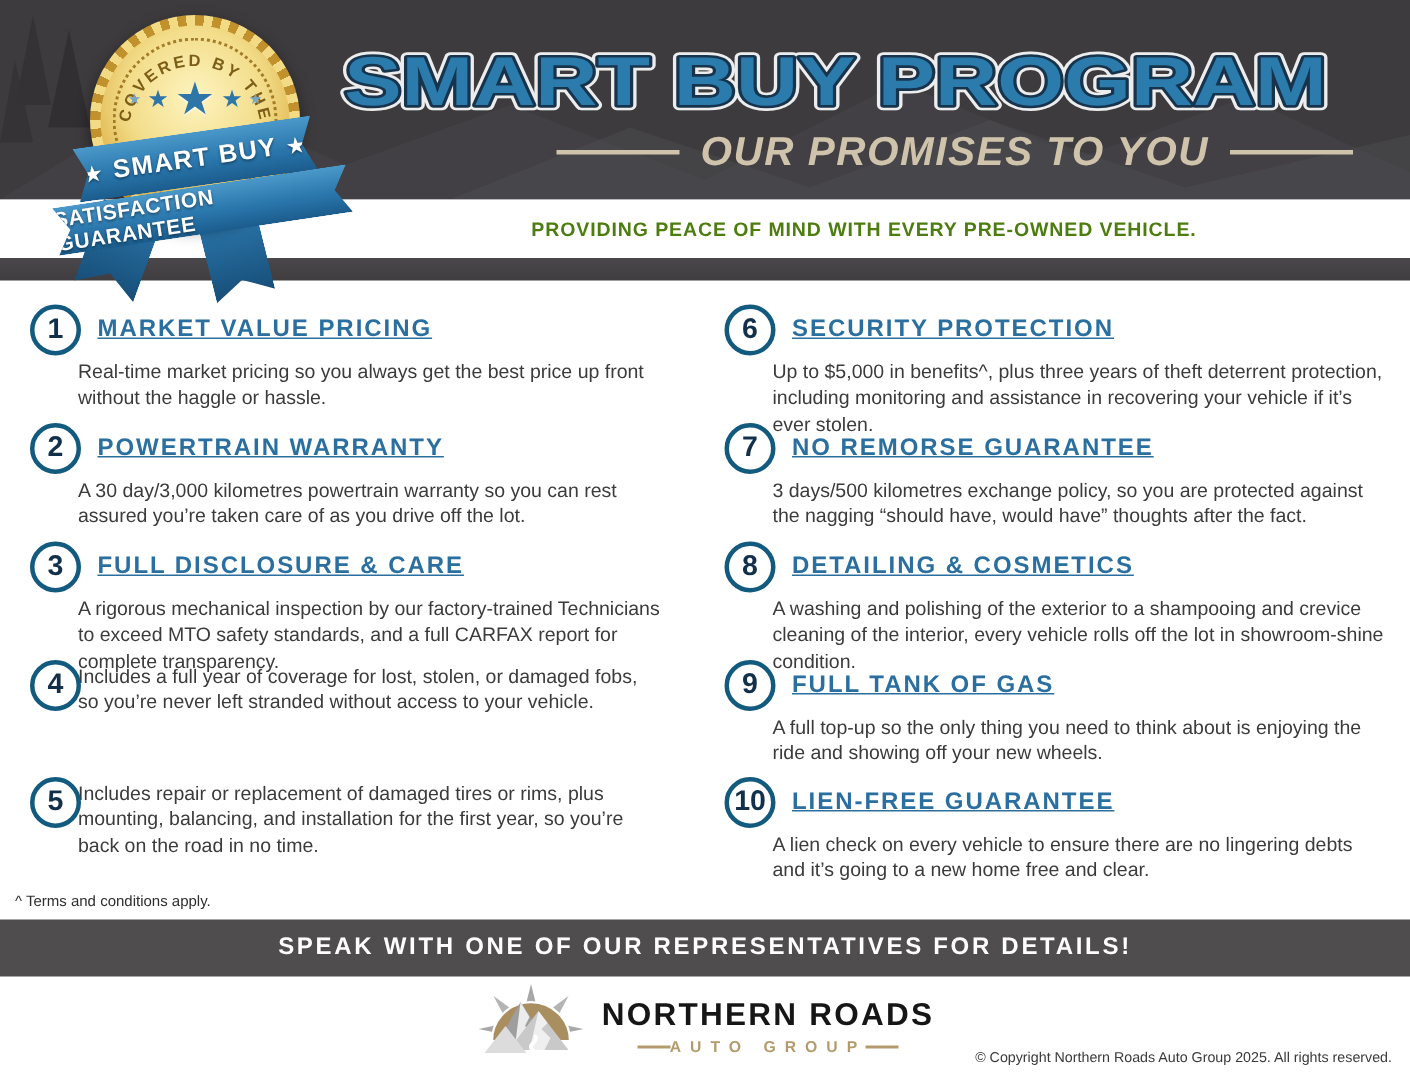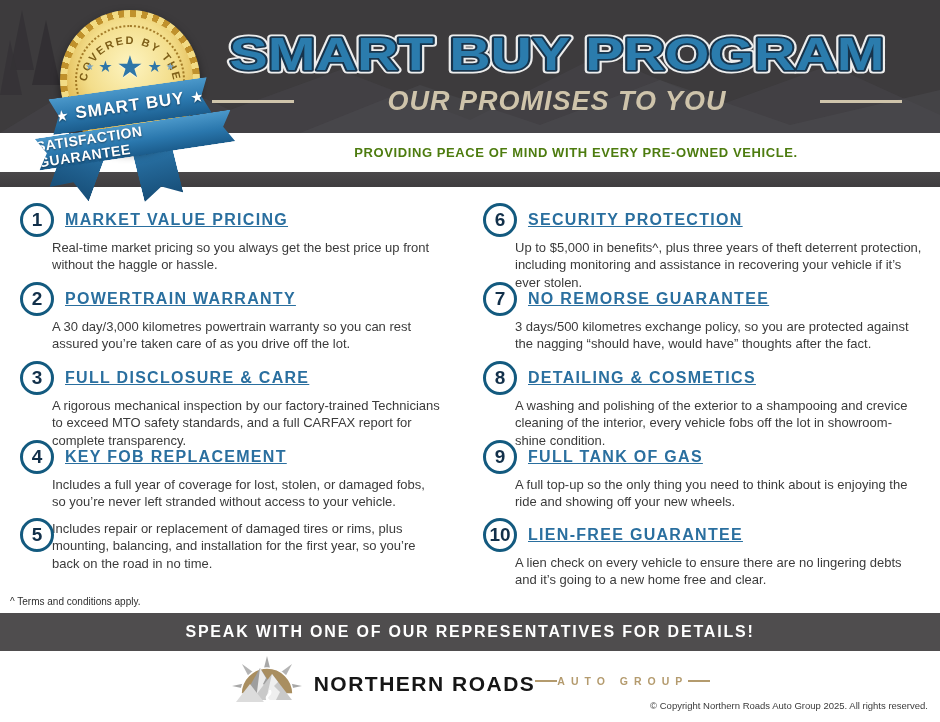--- a/index.html
+++ b/index.html
@@ -8,21 +8,21 @@
 
   
   .hero { position:absolute; top:0; left:0; width:940px; height:133px; background:#3d3b3d; overflow:hidden; }
   .hero svg.texture { position:absolute; top:0; left:0; }
   .band { position:absolute; top:133px; left:0; width:940px; height:39px; background:#ffffff; display:flex; align-items:center; justify-content:center; padding-left:212px; }
   .band .tagline { font-size:13px; font-weight:bold; color:#4d7c0f; letter-spacing:0.6px; }
   .strip { position:absolute; top:172px; left:0; width:940px; height:15px; background:linear-gradient(180deg,#4a484a,#3f3d3f); }
 
   .title-svg { position:absolute; top:24px; left:212px; }
   .title-svg text { font-family:"Liberation Sans", sans-serif; font-weight:bold; }
-  .subtitle-row { position:absolute; top:86px; left:212px; width:690px; display:flex; align-items:center; justify-content:space-between; gap:14px; }
+  .subtitle-row { position:absolute; top:86px; left:212px; width:690px; display:flex; align-items:center; justify-content:flex-end; gap:14px; }
   .subtitle-line { width:82px; height:3px; background:#cfc4ab; }
   .subtitle { font-size:27px; font-weight:bold; font-style:italic; color:#cfc4ab; letter-spacing:1px; white-space:nowrap; }
 
   
   .badge { position:absolute; top:2px; left:36px; width:210px; height:200px; z-index:6; }
   .coin { position:absolute; left:24px; top:8px; width:140px; height:140px; border-radius:50%;
           background:repeating-conic-gradient(#c0912c 0deg 5deg, #f2db84 5deg 10deg);
           box-shadow:0 4px 10px rgba(0,0,0,0.45); }
   .coin-inner { position:absolute; inset:7px; border-radius:50%;
           background:radial-gradient(circle at 50% 38%, #fdf4c0 0%, #f3dd8a 45%, #dcb044 78%, #c08d26 100%); }
@@ -59,21 +59,21 @@
   .row1 { top:203px; } .row2 { top:282px; } .row3 { top:361px; } .row4 { top:440px; } .row5 { top:518px; }
 
   .footnote { position:absolute; left:10px; top:596px; font-size:10px; color:#2e2e2e; }
 
   
   .cta-bar { position:absolute; top:613px; left:0; width:940px; height:38px; background:#4f4d4e;
              display:flex; align-items:center; justify-content:center; }
   .cta-bar span { color:#fff; font-size:16px; font-weight:bold; letter-spacing:1.8px; }
 
   .logo { position:absolute; top:654px; left:0; width:940px; display:flex; align-items:center; justify-content:center; gap:10px; }
-  .logo-text { display:flex; flex-direction:row; align-items:flex-start; }
+  .logo-text { display:flex; flex-direction:column; align-items:center; }
   .logo-name { font-size:21px; font-weight:bold; color:#161616; letter-spacing:1.5px; white-space:nowrap; }
   .logo-sub-row { display:flex; align-items:center; gap:0; margin-top:3px; }
   .logo-dash { width:22px; height:2px; background:#b49b6e; }
   .logo-sub { font-size:10.5px; font-weight:bold; color:#b49b6e; letter-spacing:6px; white-space:nowrap; }
 
   .copyright { position:absolute; right:12px; top:700px; font-size:9.5px; color:#3a3a3a; }
 </style>
 </head>
 <body>
 
@@ -155,21 +155,20 @@
     <div class="num">
         <span>3</span>
       </div>
     <h3>FULL DISCLOSURE &amp; CARE</h3>
     <p>A rigorous mechanical inspection by our factory-trained Technicians to exceed MTO safety standards, and a full CARFAX report for complete transparency.</p>
   </div>
   <div class="item col-l row4">
     <div class="num">
         <span>4</span>
       </div>
-    <h3>KEY FOB REPLACEMENT</h3>
     <p>Includes a full year of coverage for lost, stolen, or damaged fobs, so you’re never left stranded without access to your vehicle.</p>
   </div>
   <div class="item col-l row5">
     <div class="num">
         <span>5</span>
       </div>
     <p>Includes repair or replacement of damaged tires or rims, plus mounting, balancing, and installation for the first year, so you’re back on the road in no time.</p>
   </div>
 
   <div class="item col-r row1">
@@ -184,21 +183,21 @@
         <span>7</span>
       </div>
     <h3>NO REMORSE GUARANTEE</h3>
     <p>3 days/500 kilometres exchange policy, so you are protected against the nagging “should have, would have” thoughts after the fact.</p>
   </div>
   <div class="item col-r row3">
     <div class="num">
         <span>8</span>
       </div>
     <h3>DETAILING &amp; COSMETICS</h3>
-    <p>A washing and polishing of the exterior to a shampooing and crevice cleaning of the interior, every vehicle fobs off the lot in showroom-shine condition.</p>
+    <p>A washing and polishing of the exterior to a shampooing and crevice cleaning of the interior, every vehicle rolls off the lot in showroom-shine condition.</p>
   </div>
   <div class="item col-r row4">
     <div class="num">
         <span>9</span>
       </div>
     <h3>FULL TANK OF GAS</h3>
     <p>A full top-up so the only thing you need to think about is enjoying the ride and showing off your new wheels.</p>
   </div>
   <div class="item col-r row5">
     <div class="num">

